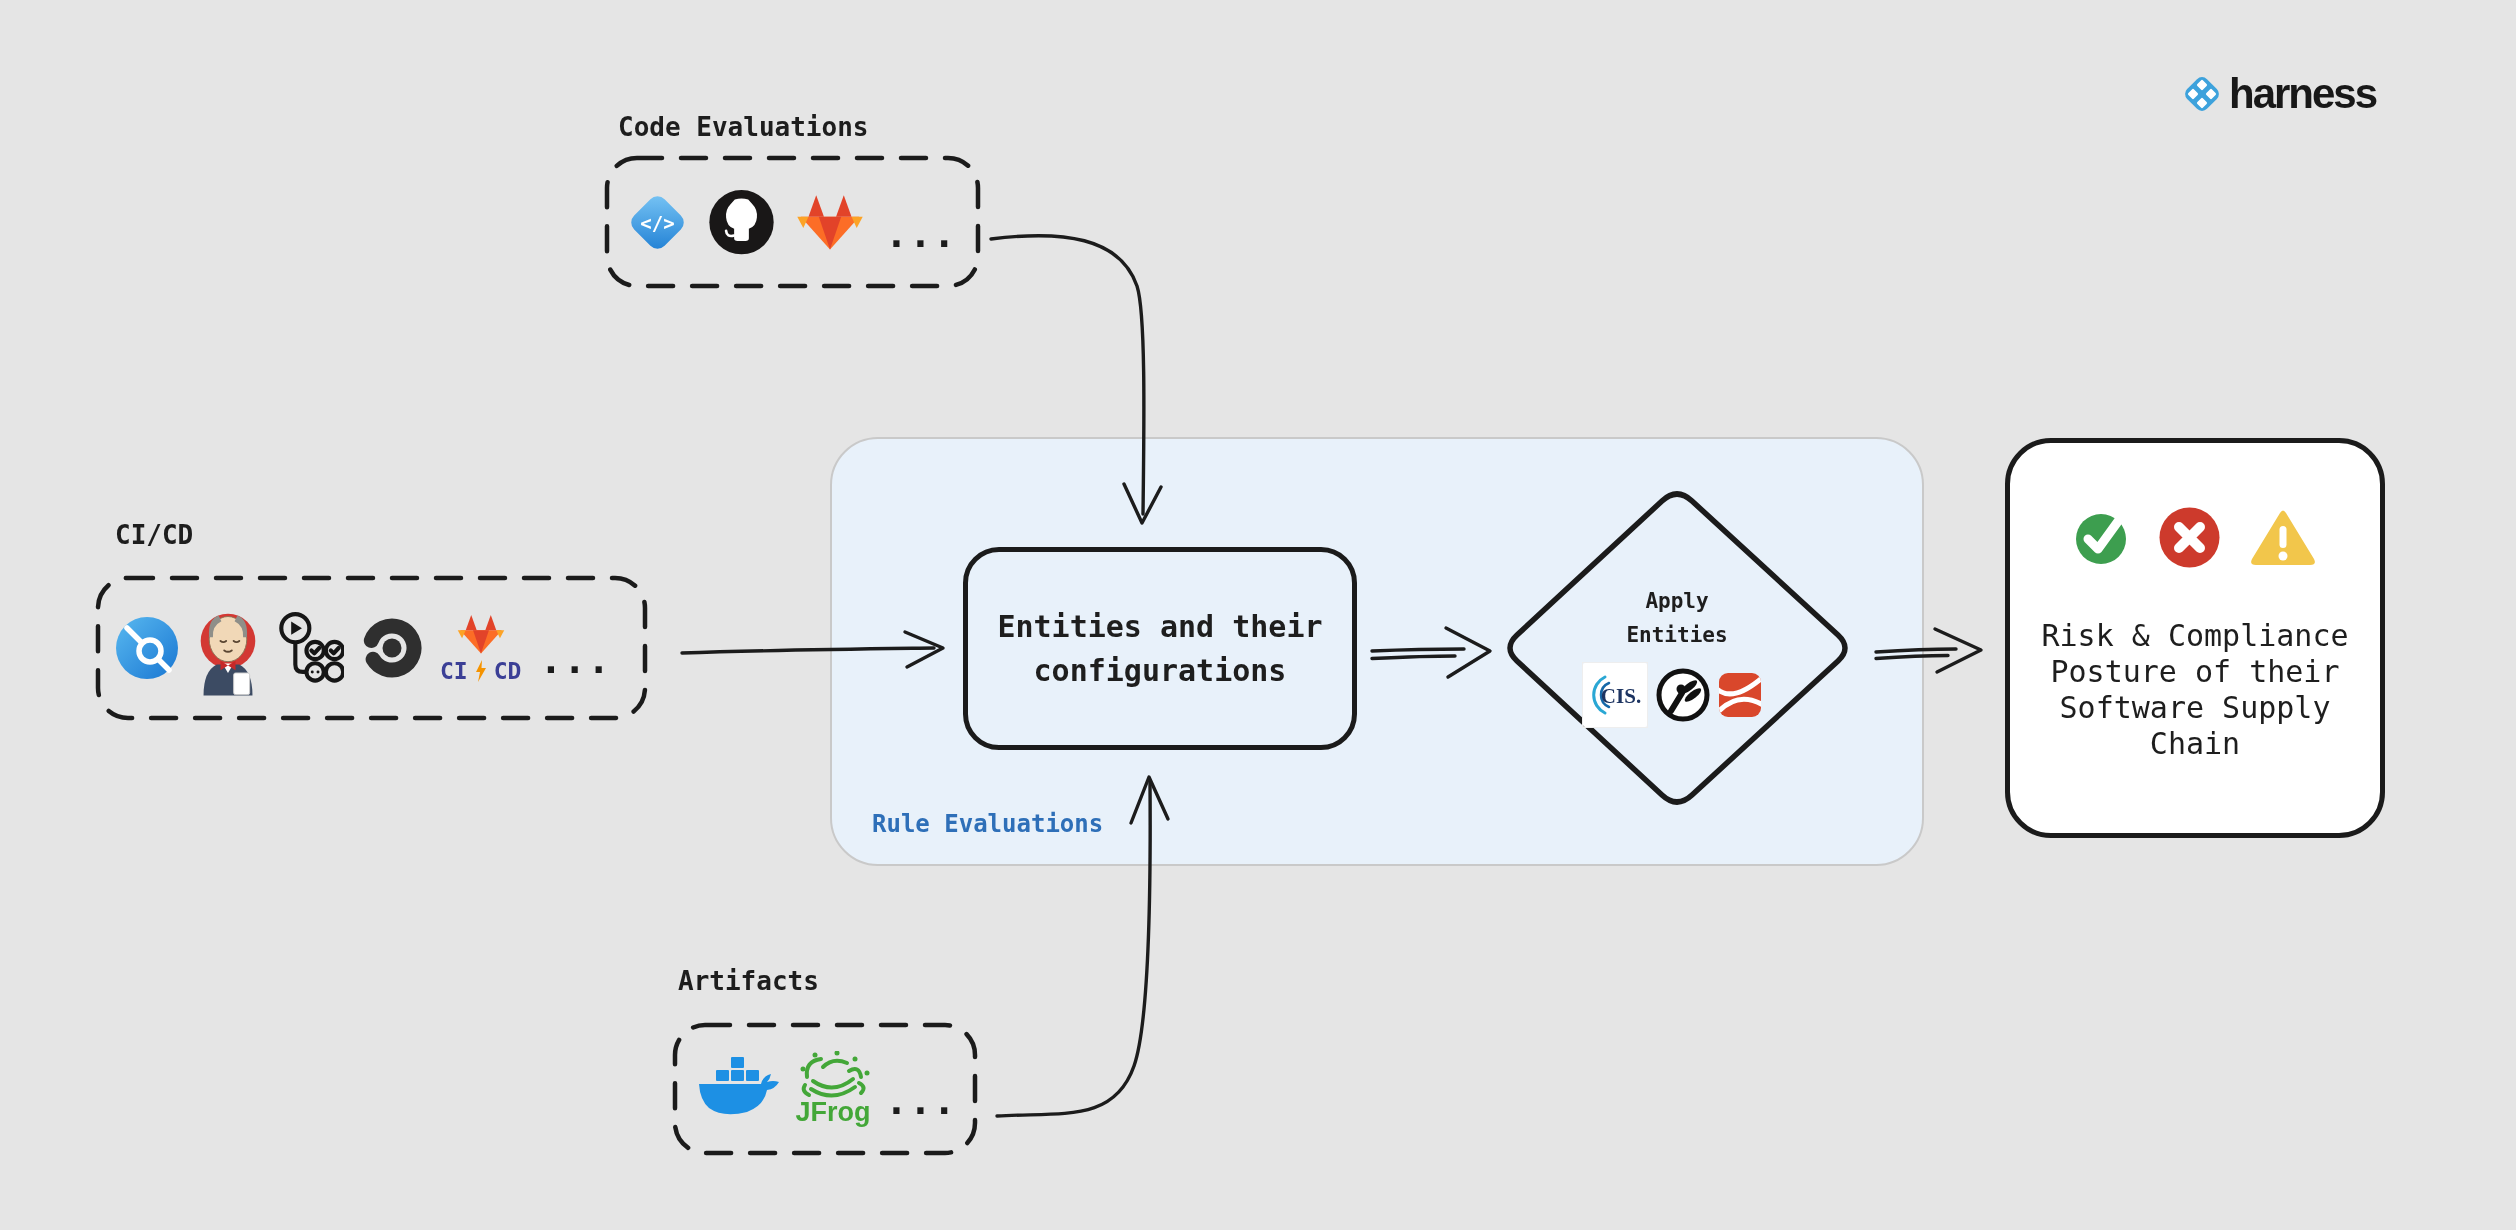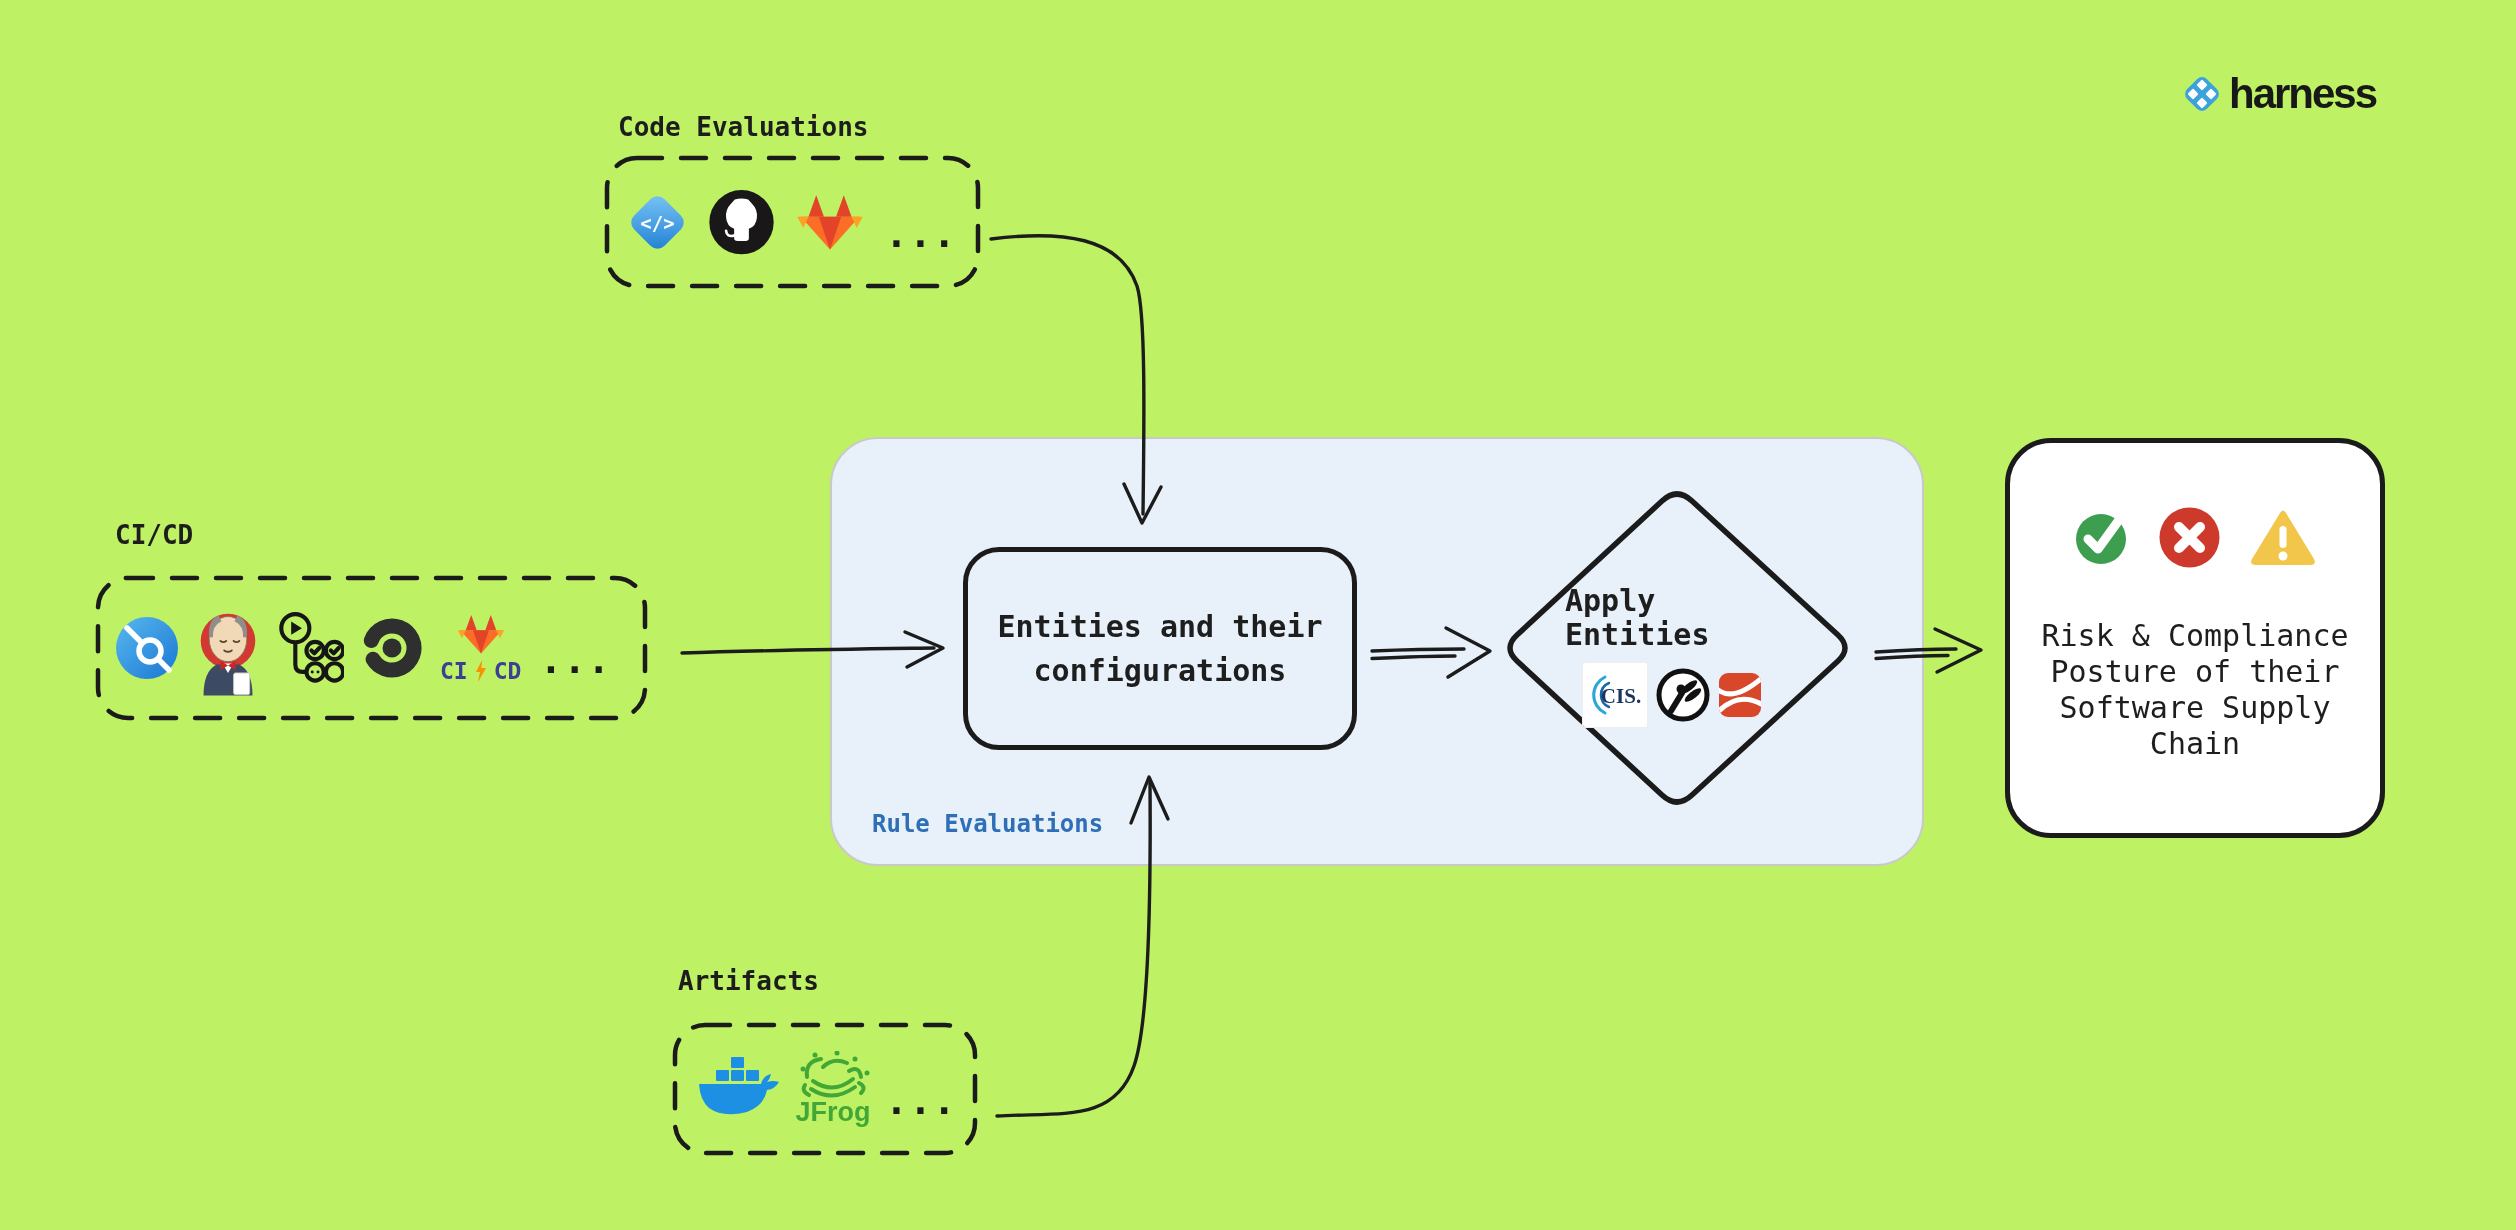--- a/index.html
+++ b/index.html
@@ -1,32 +1,32 @@
 <!DOCTYPE html>
 <html><head>
 <meta charset="utf-8">
 <style>
   html,body{margin:0;padding:0;background:#ffffff;}
-  .canvas{position:relative;width:2516px;height:1230px;background:#bef264;overflow:hidden;
+  .canvas{position:relative;width:2516px;height:1230px;background:#e5e5e5;overflow:hidden;
           font-family:"DejaVu Sans Mono",monospace;color:#1e1e1e;}
   .overlay{position:absolute;left:0;top:0;width:2516px;height:1230px;z-index:1;pointer-events:none;}
   .panel{position:absolute;left:830px;top:437px;width:1090px;height:425px;background:#e8f1fa;
          border:2px solid #c9c9c9;border-radius:48px;z-index:0;}
   .panel-label{position:absolute;left:872px;top:810px;font-size:24px;font-weight:700;color:#2e6fb8;z-index:2;}
   .group-title{position:absolute;font-size:26px;font-weight:700;color:#1d1d1d;z-index:2;white-space:nowrap;}
   .icon-row{position:absolute;display:flex;align-items:center;z-index:2;}
   .dots{font-size:38px;font-weight:700;letter-spacing:1px;line-height:1;color:#1b1b1b;transform:translateY(12px);}
   #code-box{left:607px;top:158px;width:371px;height:128px;gap:20px;padding:0 20px;box-sizing:border-box;}
   #cicd-box{left:98px;top:578px;width:547px;height:140px;gap:18px;padding:0 18px;box-sizing:border-box;}
   #artifacts-box{left:675px;top:1025px;width:300px;height:128px;gap:12px;padding:0 18px;box-sizing:border-box;}
   .entities-box{position:absolute;left:963px;top:547px;width:384px;height:193px;border:5px solid #1b1b1b;
                 border-radius:36px;display:flex;flex-direction:column;align-items:center;justify-content:center;
                 font-size:30px;font-weight:700;line-height:37px;z-index:2;text-align:center;gap:7px;}
-  .diamond-label{position:absolute;left:1565px;top:584px;width:224px;
-                 font-size:30px;font-weight:700;line-height:34px;z-index:2;}
+  .diamond-label{position:absolute;left:1565px;top:584px;width:224px;text-align:center;
+                 font-size:21px;font-weight:700;line-height:34px;z-index:2;}
   .standards-icons{position:absolute;left:1583px;top:663px;display:flex;align-items:center;gap:9px;z-index:2;}
   .cis-chip{box-shadow:0 0 0 1px #eee;}
   .risk-box{position:absolute;left:2005px;top:438px;width:380px;height:400px;background:#ffffff;
             border:5px solid #1b1b1b;border-radius:46px;z-index:2;box-sizing:border-box;
             display:flex;flex-direction:column;align-items:center;}
   .risk-icons{display:flex;align-items:center;gap:30px;margin-top:64px;}
   .risk-text{margin-top:50px;text-align:center;font-size:30px;font-weight:400;line-height:36px;}
   .brand{position:absolute;left:2180px;top:70px;display:flex;align-items:center;gap:5px;z-index:2;}
   .brand-text{font-family:"Liberation Sans",sans-serif;font-weight:700;font-size:42px;
               letter-spacing:-2px;color:#181818;}

